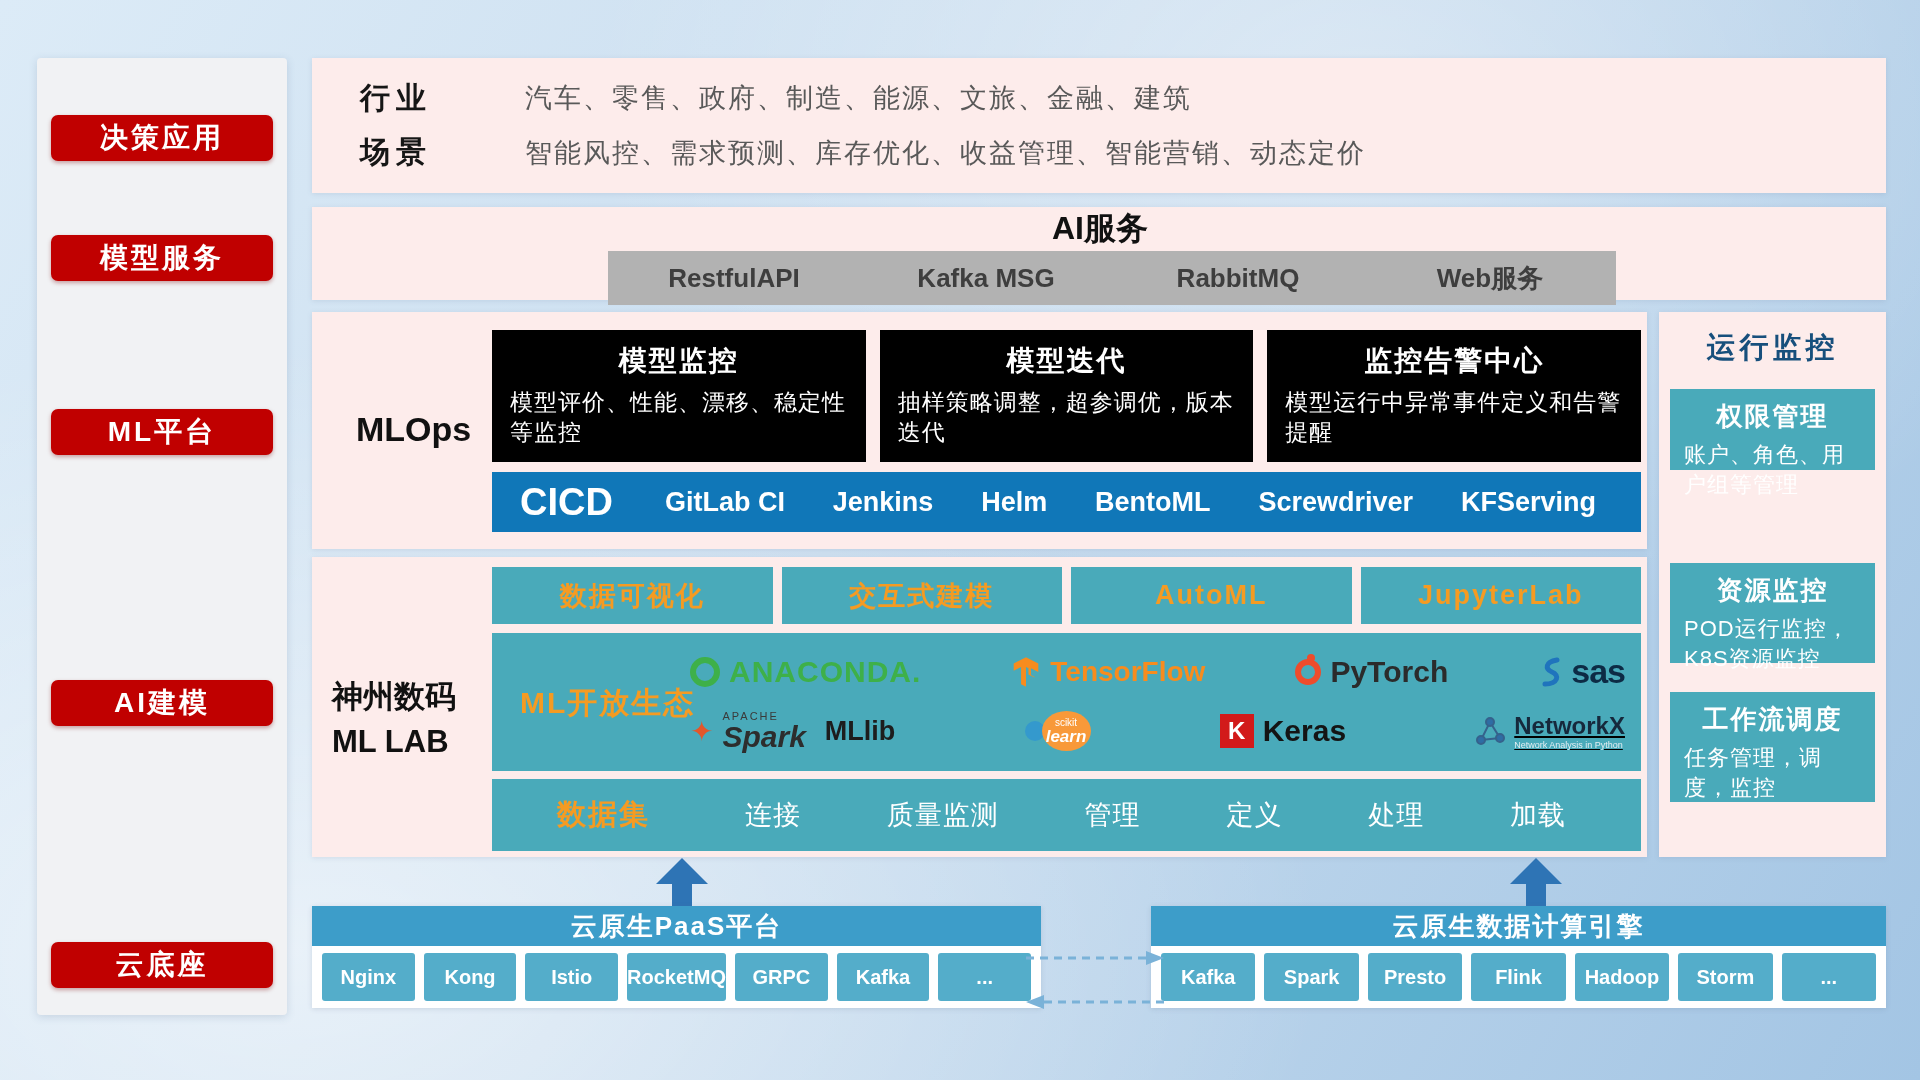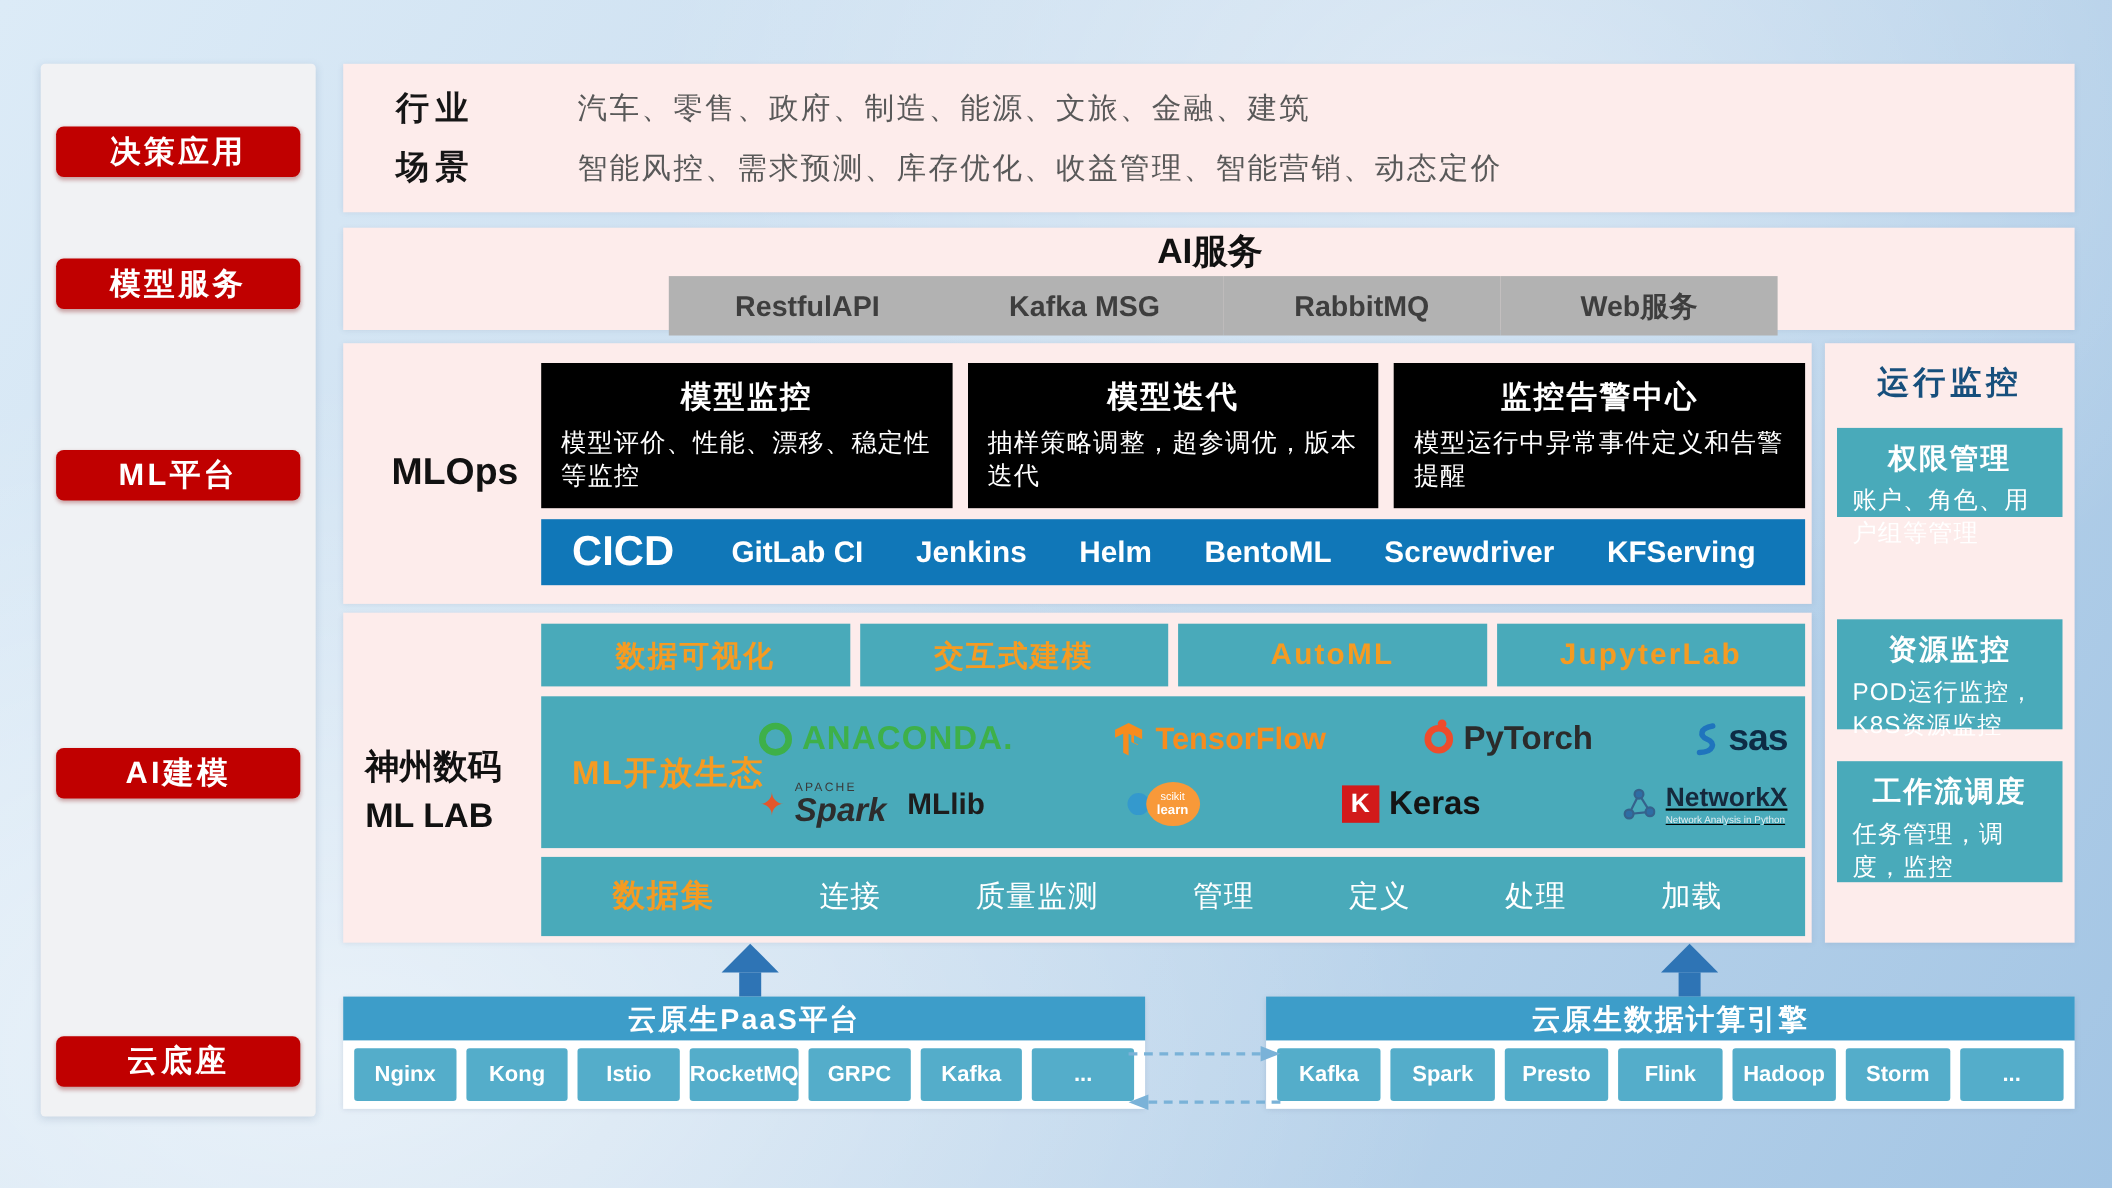--- a/index.html
+++ b/index.html
@@ -59,21 +59,21 @@
   .sas-text{color:#0d2b45;font-size:34px;font-weight:bold;letter-spacing:-1px;}
   .spark-star{color:#e3572b;font-size:28px;}
   .spark-col{display:flex;flex-direction:column;line-height:1;}
   .spark-apache{font-size:11px;color:#3a3a3a;letter-spacing:2px;}
   .spark-text{font-size:30px;font-weight:bold;font-style:italic;color:#2d2d2d;}
   .spark-suffix{font-size:27px;font-weight:600;color:#1d1d1d;margin-left:10px;}
   .skl-icon{position:relative;width:66px;height:40px;}
   .skl-blue{position:absolute;left:0;top:10px;width:20px;height:20px;background:#3499cd;border-radius:50%;}
   .skl-orange{position:absolute;left:17px;top:0;width:49px;height:40px;background:#f89939;border-radius:50%;display:flex;flex-direction:column;align-items:center;justify-content:center;color:#fff;}
   .skl-small{font-size:10px;line-height:1;}
-  .skl-text{font-size:12px;font-weight:bold;line-height:1;}
+  .skl-text{font-size:17px;font-weight:bold;font-style:italic;line-height:1;}
   .keras-k{width:34px;height:34px;background:#d21a1a;color:#fff;display:flex;align-items:center;justify-content:center;font-weight:bold;font-size:24px;}
   .keras-text{font-size:30px;font-weight:bold;color:#141414;}
   .nx-col{display:flex;flex-direction:column;line-height:1.15;text-decoration:underline;}
   .nx-text{font-size:24px;font-weight:bold;color:#16293c;}
   .nx-sub{font-size:9px;color:#e3eef2;}
 
   
   .monitor{left:1659px;top:312px;width:227px;height:545px;}
   .monitor-title{text-align:center;margin-top:16px;font-size:29px;font-weight:bold;color:#174f7c;letter-spacing:4px;}
   .mon-card{position:absolute;left:11px;width:205px;background:#49aaba;color:#fff;}

